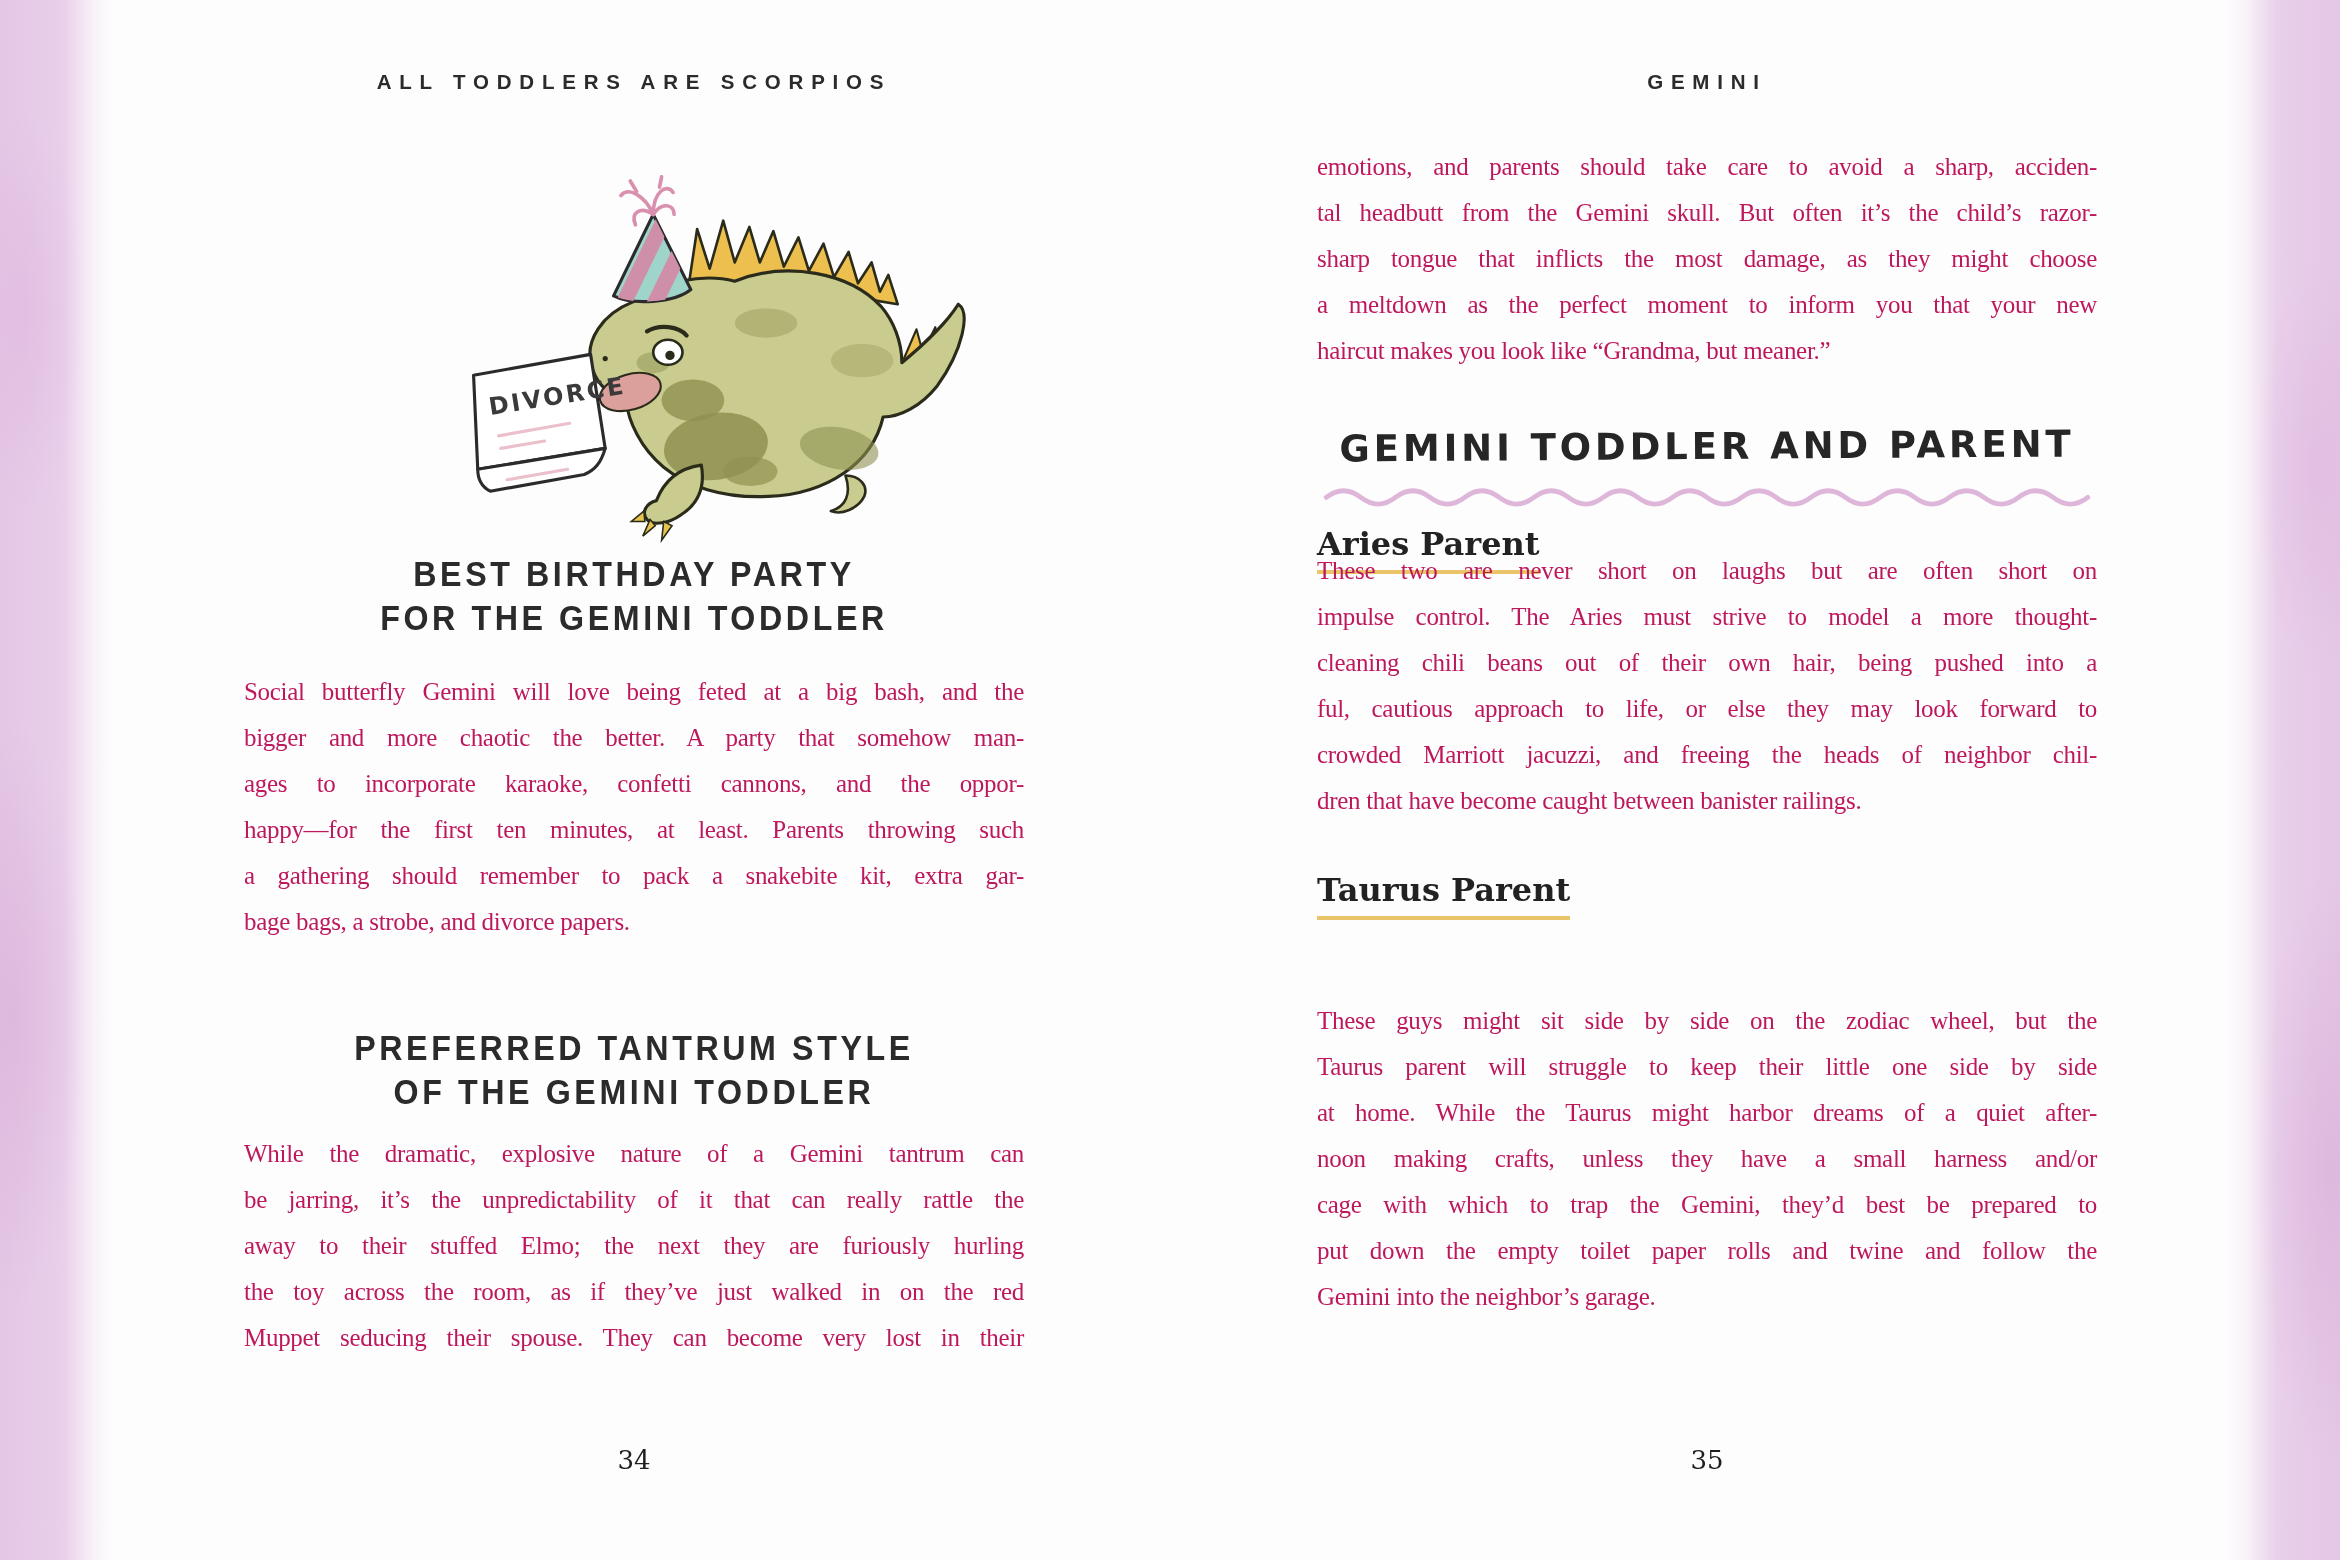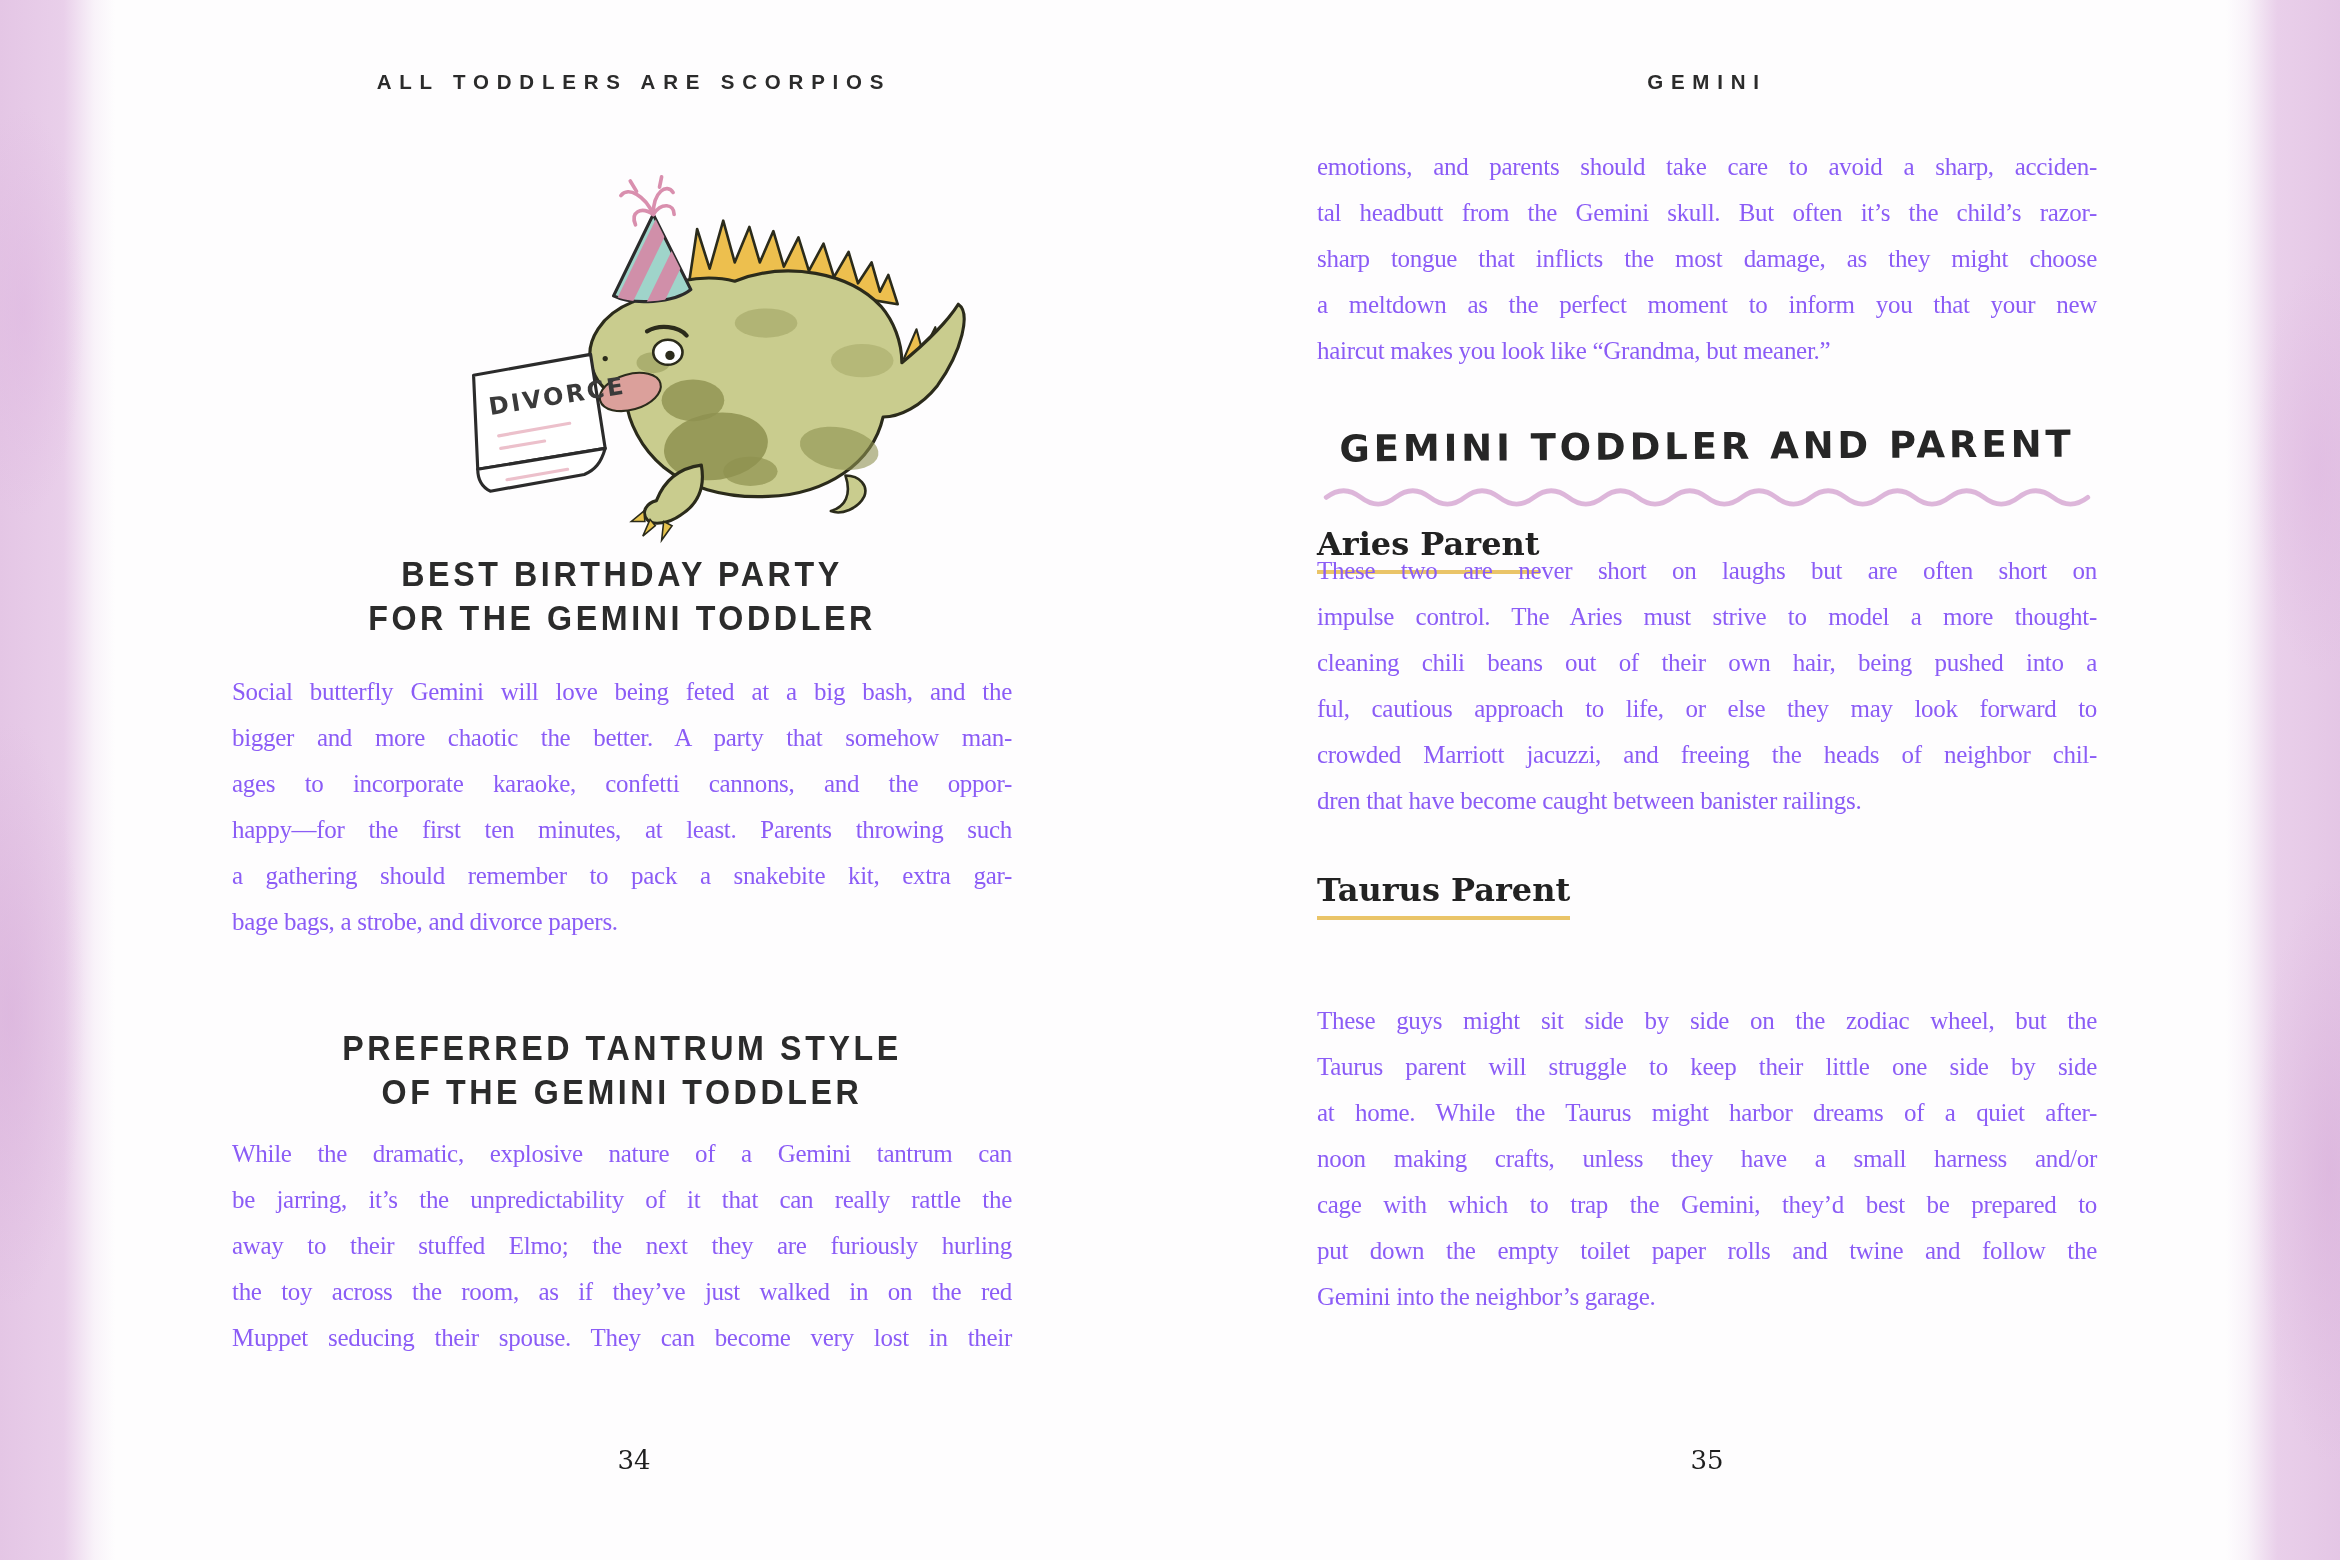--- a/index.html
+++ b/index.html
@@ -20,21 +20,21 @@
   }
   .wc-border.right{
     right:0;
     background:
       radial-gradient(ellipse 88px 293px at 80% 30%, rgba(222,182,224,.55), rgba(222,182,224,0) 70%),
       radial-gradient(ellipse 98px 390px at 90% 75%, rgba(214,170,216,.5), rgba(214,170,216,0) 75%),
       linear-gradient(to left, #e4c6e5 0%, #e9cfea 55%, rgba(244,234,245,.55) 82%, rgba(255,255,255,0) 100%);
   }
 
   .col{position:absolute;width:780px;}
-  .col.left-col{left:232px;}
+  .col.left-col{left:244px;}
   .col.right-col{left:1317px;}
 
   .running-head{
     position:absolute;width:780px;top:70px;text-align:center;
     font-family:"Liberation Sans", sans-serif;
     font-size:20.5px;font-weight:700;letter-spacing:7.8px;color:#2b2b2b;
   }
 
   .block{position:absolute;width:780px;}
 
@@ -44,21 +44,21 @@
     font-family:"Liberation Sans", sans-serif;
     font-weight:700;font-size:35px;line-height:44px;
     letter-spacing:3.9px;color:#2b2b2b;
     transform:scaleX(.92);transform-origin:50% 50%;
   }
 
   
   .para .bline{
     font-size:25px;line-height:46px;letter-spacing:-0.3px;
     text-align:justify;text-align-last:justify;
-    white-space:normal;color:#8b5cf6;
+    white-space:normal;color:#be185d;
   }
   .para .bline.last{text-align-last:left;}
 
   
   .hand-heading{
     text-align:center;
     font-family:"DejaVu Sans", sans-serif;
     font-weight:700;font-size:37px;letter-spacing:3.9px;color:#262626;
     transform:rotate(-0.4deg);
   }

